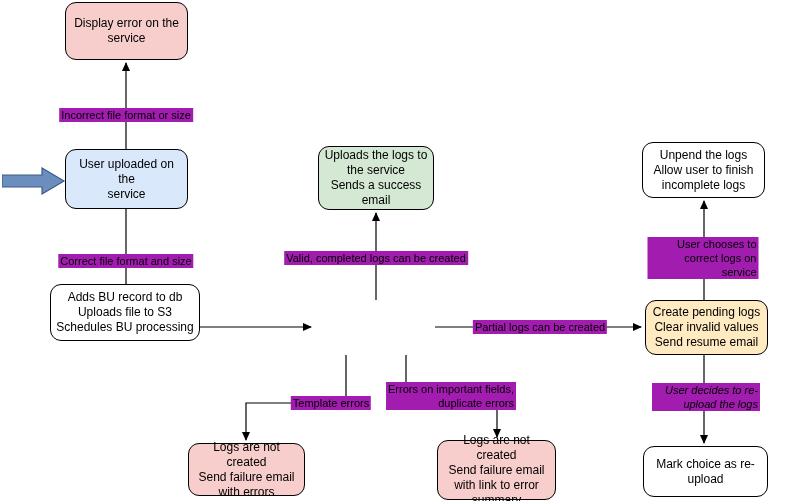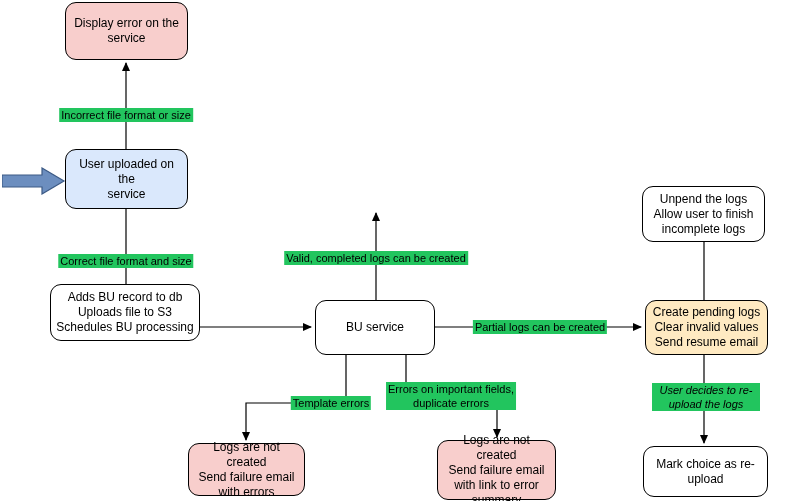--- a/index.html
+++ b/index.html
@@ -40,22 +40,22 @@
     color: #000000;
     padding: 2px 4px;
     z-index: 2;
   }
   .node span { display: block; white-space: pre-line; }
   .edge-label {
     position: absolute;
     font-size: 11px;
     line-height: 14px;
     color: #000000;
-    background: #22c55e;
-    text-align: center;
+    background: #a21caf;
+    text-align: right;
     white-space: pre-line;
     padding: 0 2px;
     z-index: 3;
   }
   .in-arrow { position: absolute; z-index: 2; }
 </style>
 </head>
 <body>
 
 <div id="canvas">
@@ -101,39 +101,42 @@
     <span>User uploaded on the
 service</span>
   </div>
 
   <div class="node" style="left:50px; top:284px; width:150px; height:57px; background:#ffffff;">
     <span>Adds BU record to db
 Uploads file to S3
 Schedules BU processing</span>
   </div>
 
+  <div class="node" style="left:318px; top:146px; width:116px; height:64px; background:#d5e8d4;">
+    <span>Uploads the logs to
+the service
+Sends a success
+email</span>
+  </div>
 
-  <div class="node" style="left:315px; top:300px; width:120px; height:55px; background:#ffffff;">
-    <span>BU service</span>
-  </div>
 
   <div class="node" style="left:188px; top:443px; width:117px; height:53px; background:#f8cecc;">
     <span>Logs are not created
 Send failure email
 with errors</span>
   </div>
 
   <div class="node" style="left:437px; top:440px; width:119px; height:60px; background:#f8cecc;">
     <span>Logs are not created
 Send failure email
 with link to error
 summary</span>
   </div>
 
-  <div class="node" style="left:642px; top:142px; width:123px; height:56px; background:#ffffff;margin-top:44px;">
+  <div class="node" style="left:642px; top:142px; width:123px; height:56px; background:#ffffff;">
     <span>Unpend the logs
 Allow user to finish
 incomplete logs</span>
   </div>
 
   <div class="node" style="left:645px; top:300px; width:123px; height:55px; background:#ffeac2;">
     <span>Create pending logs
 Clear invalid values
 Send resume email</span>
   </div>
@@ -149,16 +152,17 @@
 
   <div class="edge-label" style="left:126px; top:261px; transform:translate(-50%,-50%);">Correct file format and size</div>
 
   <div class="edge-label" style="left:540px; top:327px; transform:translate(-50%,-50%);">Partial logs can be created</div>
 
   <div class="edge-label" style="left:331px; top:403px; transform:translate(-50%,-50%);">Template errors</div>
 
   <div class="edge-label" style="left:451px; top:396px; transform:translate(-50%,-50%);">Errors on important fields,
 duplicate errors</div>
 
+  <div class="edge-label" style="left:703px; top:258px; transform:translate(-50%,-50%);">User chooses to correct logs on service</div>
 
   <div class="edge-label" style="left:706px; top:397px; transform:translate(-50%,-50%);font-style:italic;">User decides to re-upload the logs</div>
 
 </div>
 
 </body></html>

